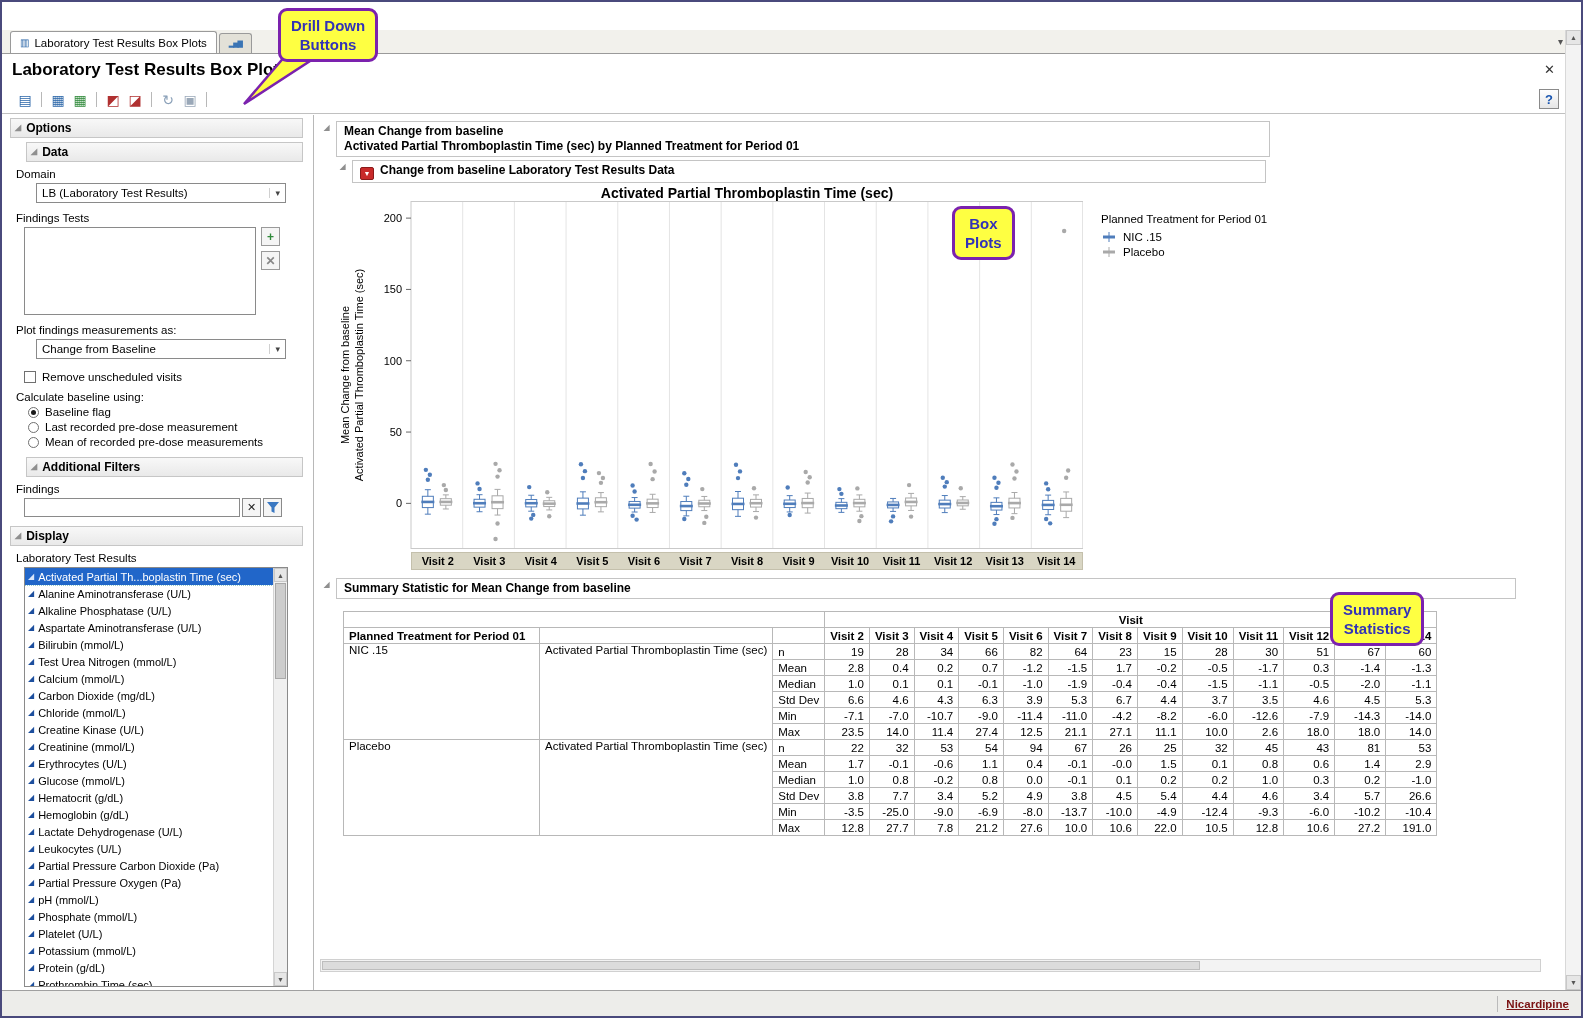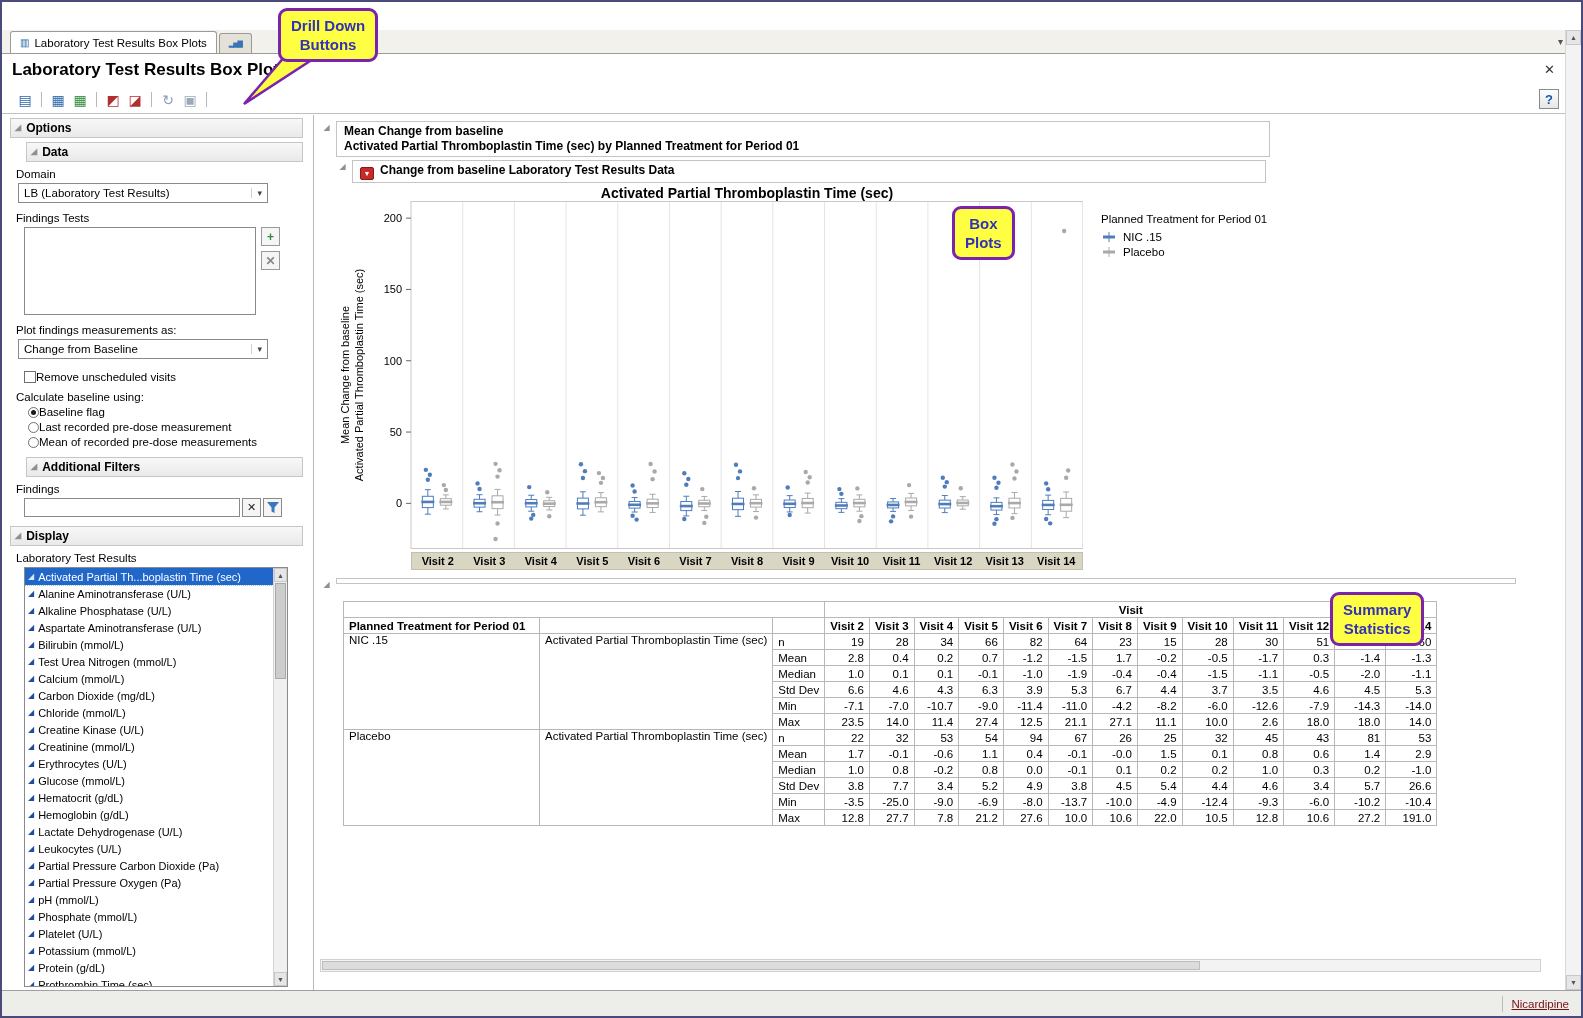--- a/index.html
+++ b/index.html
@@ -22,29 +22,29 @@
   .tbtn { width:22px; height:22px; display:flex; align-items:center; justify-content:center; font-size:14px; border:1px solid transparent; }
   .tsep { width:1px; height:15px; background:#b8b8b8; margin:0 5px; }
   .help-btn { position:absolute; right:22px; top:87px; width:20px; height:20px; border:1px solid #8a8a8a; background:linear-gradient(#fefefe,#e6e6e6); color:#1a56b0; font-weight:bold; font-size:13px; display:flex; align-items:center; justify-content:center; }
 
   
   .leftpanel { position:absolute; top:113px; left:0; width:312px; bottom:26px; border-right:1px solid #b8b8b8; background:#fff; padding:3px 10px 0 8px; font-size:11.5px; overflow:hidden; }
   .panel-hdr { border:1px solid #c6c6c6; background:linear-gradient(#f8f8f8,#e9e9e9); font-weight:bold; font-size:12px; padding:2px 4px; display:flex; align-items:center; gap:5px; }
   .indent { margin-left:16px; }
   .tri { color:#8f8f8f; font-size:8px; line-height:8px; }
   .lbl { margin:6px 0 3px 6px; }
-  .dd { display:flex; justify-content:space-between; align-items:center; border:1px solid #8a8a8a; background:#fff; height:20px; padding:0 5px; margin-left:8px; width:250px; }
+  .dd { display:flex; justify-content:space-between; align-items:center; border:1px solid #8a8a8a; background:#fff; height:20px; padding:0 5px; margin-left:26px; width:250px; }
   .dd-arrow { color:#444; font-size:9px; border-left:1px solid #d0d0d0; padding-left:5px; }
   .findings-wrap { display:flex; margin-left:14px; gap:5px; }
   .findings-box { width:232px; height:88px; border:1px solid #8a8a8a; background:#fff; }
   .side-btns { display:flex; flex-direction:column; gap:5px; }
   .sbtn { width:19px; height:19px; border:1px solid #9a9a9a; background:#f5f5f5; display:flex; align-items:center; justify-content:center; font-size:12px; font-weight:bold; }
   .sbtn.add { color:#2f8a3a; }
   .sbtn.rem { color:#888; }
-  .cbrow, .rbrow { display:flex; align-items:center; margin:3px 0 3px 14px; }
+  .cbrow, .rbrow { display:flex; align-items:center; gap:6px; margin:3px 0 3px 14px; }
   .rbrow { margin-left:18px; }
   .cb { width:12px; height:12px; border:1px solid #707070; background:#fff; flex:0 0 auto; }
   .rb { width:11px; height:11px; border:1px solid #707070; border-radius:50%; background:#fff; position:relative; flex:0 0 auto; }
   .rb.on::after { content:''; position:absolute; inset:2px; background:#1a1a1a; border-radius:50%; }
   .filter-row { display:flex; gap:2px; margin-left:14px; align-items:center; }
   .filter-row input { width:216px; height:19px; border:1px solid #8a8a8a; font-size:11px; padding:0 3px; font-family:"Liberation Sans",sans-serif; }
   .xbtn { width:19px; height:19px; border:1px solid #8a8a8a; background:#f5f5f5; display:flex; align-items:center; justify-content:center; font-size:11px; color:#222; }
   .fbtn { width:19px; height:19px; border:1px solid #8a8a8a; background:#f5f5f5; display:flex; align-items:center; justify-content:center; }
   .listbox { margin-left:14px; margin-top:3px; width:264px; height:420px; border:1px solid #8a8a8a; background:#fff; position:relative; overflow:hidden; }
   .list-items { position:absolute; inset:0 14px 0 0; overflow:hidden; }
@@ -84,21 +84,21 @@
   .sumtbl .num { text-align:right; min-width:40px; }
   .sumtbl .hdr { font-weight:bold; }
   .sumtbl .ctr { text-align:center; }
   .sumtbl .grp { vertical-align:top; }
 
   
   .winscroll { position:absolute; top:28px; right:0; width:16px; bottom:26px; background:#f3f3f3; border-left:1px solid #d8d8d8; z-index:4; }
   .winscroll .varrow { height:15px; }
   .hscroll { position:absolute; left:318px; right:40px; bottom:44px; height:13px; background:#f3f3f3; border:1px solid #d0d0d0; }
   .hthumb { position:absolute; left:1px; top:1px; bottom:1px; width:72%; background:#dcdcdc; border:1px solid #bdbdbd; }
-  .statusbar { position:absolute; left:0; right:0; bottom:0; height:26px; background:#ededea; border-top:1px solid #a0a0a0; display:flex; align-items:center; justify-content:flex-end; padding-right:12px; font-size:11.5px; }
+  .statusbar { position:absolute; left:0; right:0; bottom:0; height:26px; background:#ededea; border-top:1px solid #a0a0a0; display:flex; align-items:center; justify-content:flex-end; padding-right:12px; font-size:11.5px;font-weight:bold; }
   .status-sep { width:1px; height:16px; background:#bbb; margin-right:8px; }
   .status-link { color:#7a1212; text-decoration:underline; }
 
   
   .callout { position:absolute; background:#feff42; border:3px solid #7b22ae; border-radius:9px; color:#3232b8; font-weight:bold; font-size:15px; line-height:19px; text-align:center; padding:5px 10px; white-space:nowrap; z-index:61; }
   .callout-tail { position:absolute; z-index:60; }
 </style>
 </head>
 <body>
 
@@ -606,20 +606,21 @@
               </svg>
               <span>Placebo</span>
             </div>
           </div>
       </div>
     </div>
 
     <div class="orow" style="margin-top:8px">
       <span class="omark tri">◢</span>
       <div class="obox w3">
+        <div class="oline">Summary Statistic for Mean Change from baseline</div>
       </div>
     </div>
 
     <table class="sumtbl">
         <tbody>
           <tr>
             <td colspan="3"></td>
             <td colspan="13" class="hdr ctr">Visit</td>
           </tr>
           <tr>

